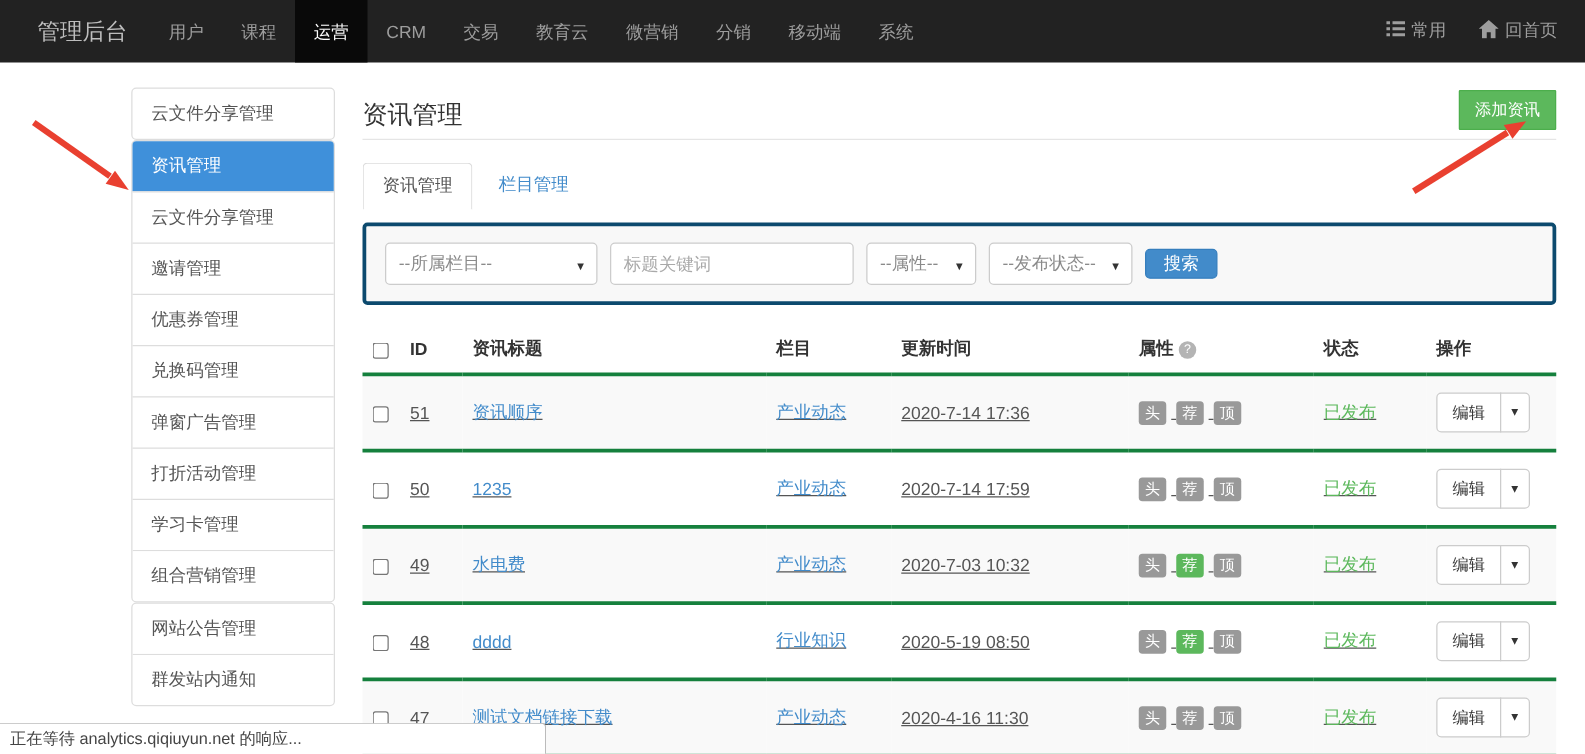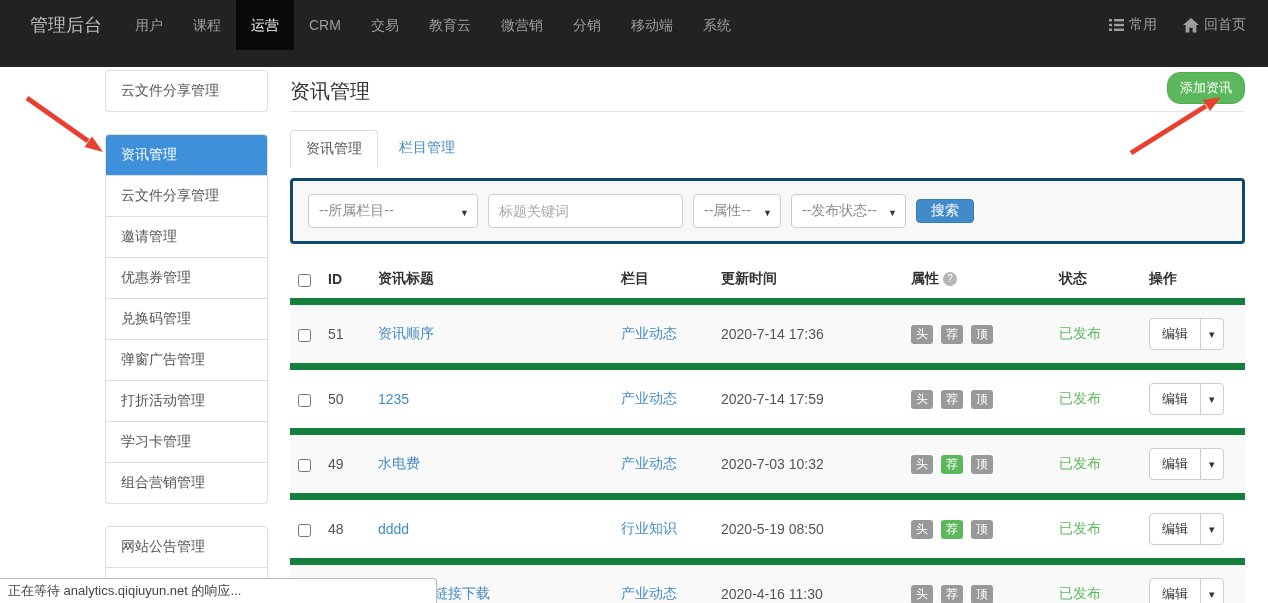--- a/index.html
+++ b/index.html
@@ -5,45 +5,45 @@
   * { box-sizing: border-box; }
   html,body { margin:0; padding:0; }
   body {
     width:1268px; height:603px; overflow:hidden; position:relative;
     background:#fff; font-family:"Liberation Sans","DejaVu Sans",sans-serif;
     font-size:14px; color:#555;
   }
   a { text-decoration:none; }
 
   
-  .navbar { position:absolute; left:0; top:0; width:1268px; height:67px; background:#222; z-index:10; }
+  .navbar { position:absolute; left:0; top:0; width:1268px; height:50px; background:#222; z-index:10; }
   .navbar-inner { display:flex; align-items:stretch; height:50px; }
   .brand { line-height:50px; padding:0 18px 0 30px; font-size:18px; color:#bdbdbd; }
   .nav-menu { display:flex; }
   .nav-item { display:block; line-height:50px; padding:0 15px; font-size:14px; color:#9d9d9d; cursor:pointer; }
   .nav-item.active { background:#090909; color:#fff; }
   .nav-right { position:absolute; right:22px; top:0; height:50px; display:flex; align-items:center; gap:26px; }
-  .nav-right .nav-link { display:flex; align-items:center; gap:5px; color:#9d9d9d; font-size:14px; cursor:pointer; }
+  .nav-right .nav-link { display:flex; align-items:flex-start; gap:5px; color:#9d9d9d; font-size:14px; cursor:pointer; }
   .nav-right svg { display:block; }
 
   
   .sidebar { position:absolute; left:105px; top:70px; width:163px; z-index:5; }
-  .side-group { border:1px solid #ddd; border-radius:4px; background:#fff; margin-bottom:22px; }
+  .side-group { border:1px solid #ddd; border-radius:4px; background:#fff; }
   .side-item { display:block; padding:11px 15px; font-size:14px; color:#555; border-top:1px solid #ddd; cursor:pointer; }
   .side-item:first-child { border-top:none; border-radius:3px 3px 0 0; }
   .side-item:last-child { border-radius:0 0 3px 3px; }
   .side-item:only-child { border-radius:3px; }
   .side-item.active { background:#3f90da; color:#fff; }
 
   
   .main { position:absolute; left:290px; top:50px; width:955px; }
   .page-title { margin:28px 0 6px; font-size:20px; font-weight:500; color:#333; }
   .title-hr { border:none; border-top:1px solid #e5e5e5; margin:0; }
   .add-btn { position:absolute; right:0; top:22px; background:#5cb85c; border:1px solid #4cae4c;
-    color:#fff; font-size:13px; padding:6px 12px; border-radius:13px; cursor:pointer; }
+    color:#fff; font-size:13px; padding:6px 12px; border-radius:1px; cursor:pointer; }
 
   .tabs { margin-top:18px; display:flex; }
   .tab { padding:9px 15px; font-size:14px; color:#428bca; cursor:pointer; margin-right:6px; }
   .tab.active { color:#555; background:#fff; border:1px solid #ddd; border-radius:4px 4px 0 0; border-bottom-color:#fff; }
 
   .filter-panel { margin-top:10px; background:#f8f8f8; border:3px solid #0c4a6e; border-radius:4px;
     padding:13px 15px; display:flex; align-items:center; }
   .fselect { display:inline-flex; align-items:center; justify-content:space-between; height:34px;
     border:1px solid #ccc; border-radius:4px; background:#fff; color:#8a8a8a; font-size:14px;
     padding:0 8px 0 10px; margin-right:10px; cursor:pointer; }
@@ -54,21 +54,21 @@
   .keyword-input { width:195px; height:34px; border:1px solid #ccc; border-radius:4px;
     padding:0 10px; font-size:14px; color:#555; margin-right:10px; outline:none; }
   .keyword-input::placeholder { color:#a9a9a9; }
   .search-btn { height:24px; padding:0 14px; background:#428bca; border:1px solid #357ebd;
     color:#fff; border-radius:4px; font-size:14px; cursor:pointer; }
 
   
   table.news { margin-top:16px; width:955px; border-collapse:collapse; table-layout:fixed; }
   table.news th { text-align:left; font-weight:bold; color:#333; font-size:14px;
     padding:10px 8px; border-bottom:2px solid #ddd; }
-  table.news td { padding:13px 8px; border-top:7px solid #15803d; font-size:14px; color:#555; }
+  table.news td { padding:13px 8px; border-top:3px solid #15803d; font-size:14px; color:#555;text-decoration:underline; }
   table.news tbody tr:nth-child(odd) td { background:#f9f9f9; }
   .col-cb { width:30px; } .col-id { width:50px; } .col-title { width:243px; }
   .col-cat { width:100px; } .col-date { width:190px; } .col-prop { width:148px; }
   .col-status { width:90px; } .col-act { width:104px; }
   .link-blue { color:#428bca; cursor:pointer;text-align:center; }
   .help-icon { display:inline-block; width:14px; height:14px; border-radius:50%; background:#b4b4b4;
     color:#fff; font-size:10px; line-height:14px; text-align:center; margin-left:4px; font-weight:normal;
     vertical-align:1px; cursor:pointer; }
   .help-icon::before { content:"?"; }
   .badge { display:inline-block; min-width:13px; padding:3px 5px; font-size:12px; line-height:13px;

